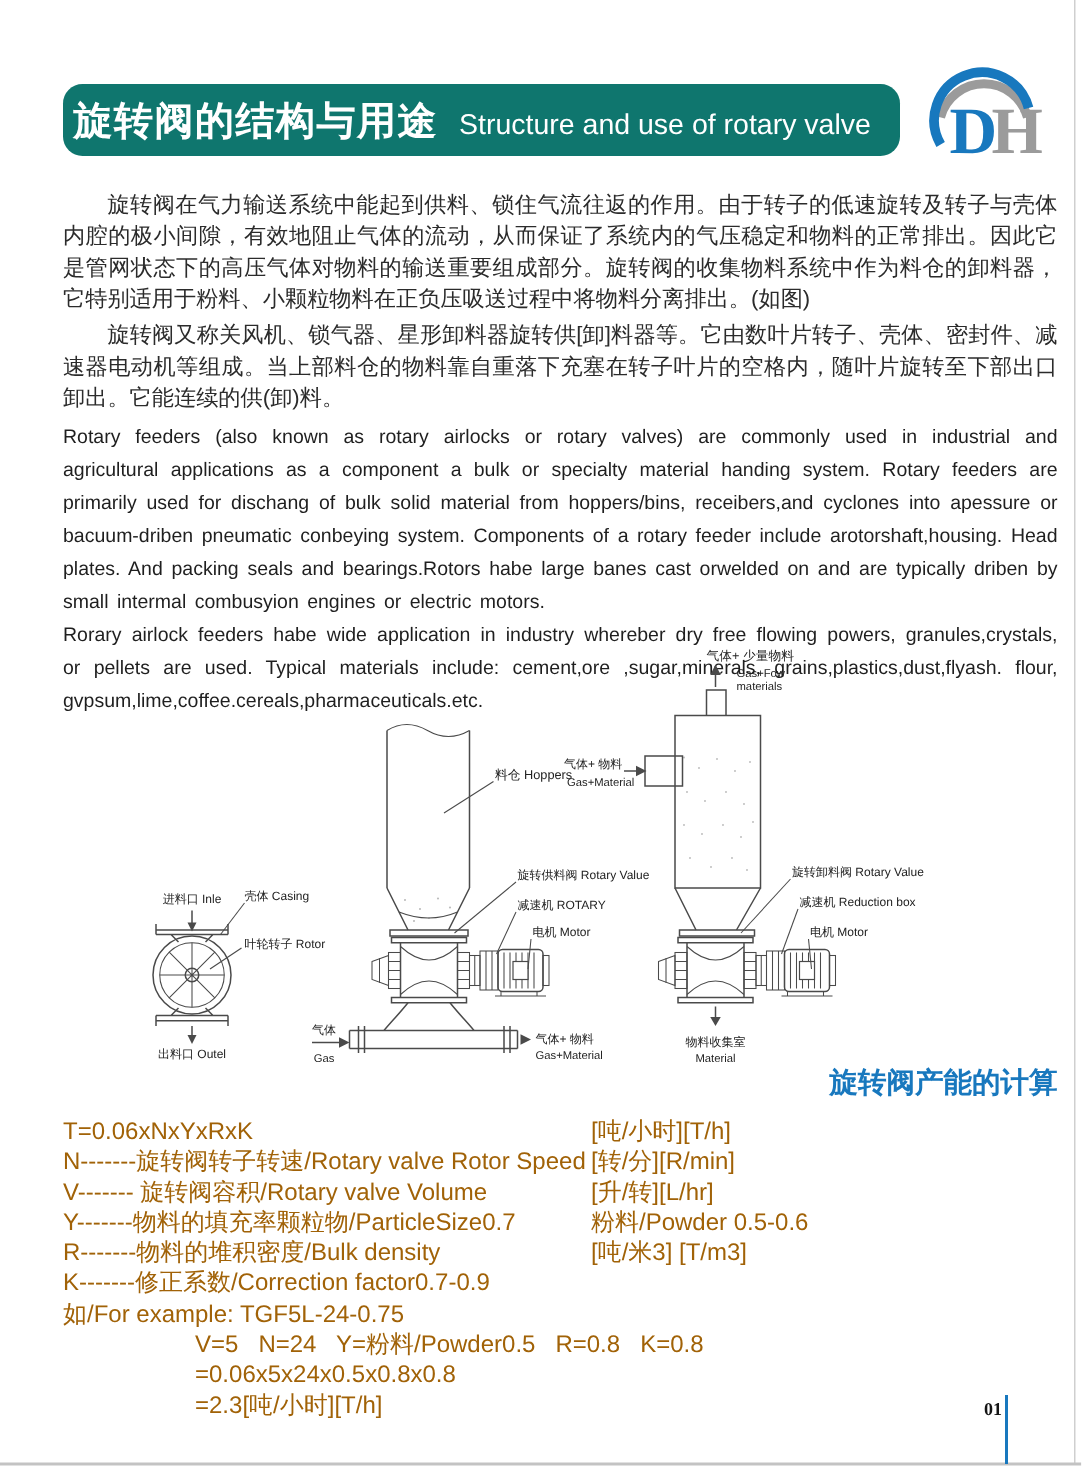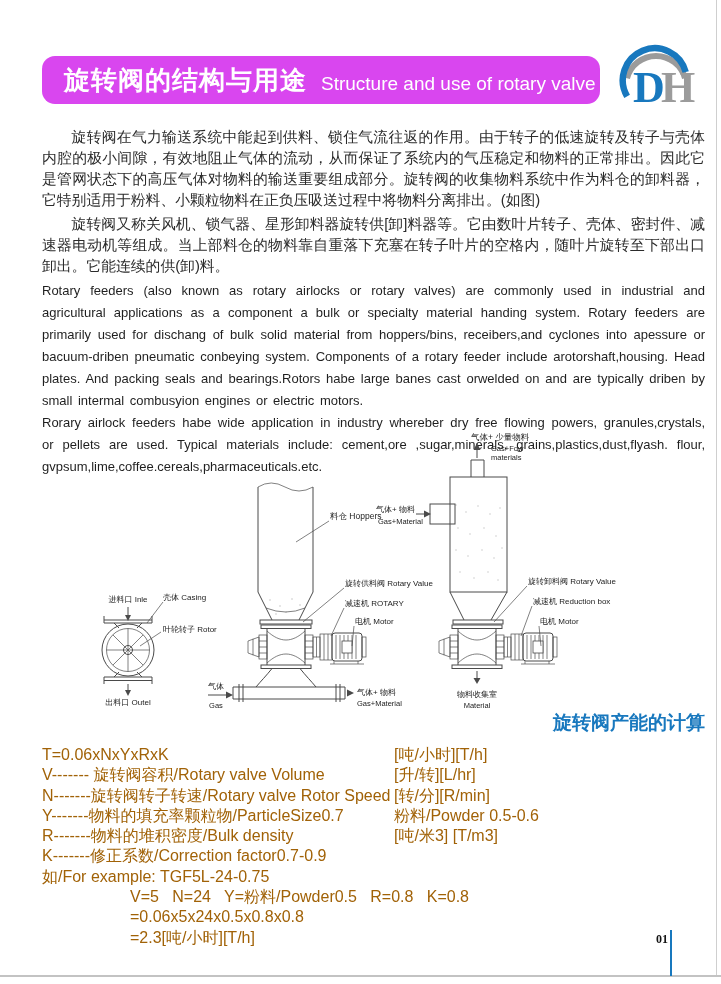--- a/index.html
+++ b/index.html
@@ -6,21 +6,21 @@
   .page{
     position:relative;width:721px;height:984px;background:#ffffff;overflow:hidden;
     font-family:"Liberation Sans","DejaVu Sans",sans-serif;color:#262626;
   }
   .edge-right{position:absolute;left:716px;top:0;width:1px;height:976px;background:#cfcfcf;}
   .edge-bottom{position:absolute;left:0;top:975px;width:721px;height:2px;background:#c3c3c3;}
 
   
   .banner{
     position:absolute;left:42px;top:56px;width:558px;height:48px;
-    background:#d946ef;border-radius:13px;display:flex;align-items:center;padding-left:22px;box-sizing:border-box;
+    background:#0f766e;border-radius:13px;display:flex;align-items:center;padding-left:7px;box-sizing:border-box;
   }
   .banner .t-cn{font-size:26px;font-weight:bold;color:#ffffff;letter-spacing:1px;white-space:nowrap;}
   .banner .t-en{font-size:19px;color:#ffffff;margin-left:14px;margin-top:8px;white-space:nowrap;}
 
   .logo{position:absolute;left:608px;top:44px;width:100px;height:84px;}
 
   
   .bodytext{position:absolute;left:42px;top:127px;width:663px;}
   .bodytext p{margin:0;text-align:justify;}
   .bodytext p.cn{font-size:14.8px;line-height:21px;text-indent:2em;color:#2b2b2b;margin-bottom:3px;}
@@ -230,28 +230,28 @@
     </g>
   </svg>
 
   <div class="calc">
     <h2>旋转阀产能的计算</h2>
     <div class="calc-row">
       <span class="calc-left">T=0.06xNxYxRxK</span>
       <span class="calc-right">[吨/小时][T/h]</span>
     </div>
     <div class="calc-row">
+      <span class="calc-left">N-------旋转阀转子转速/Rotary valve Rotor Speed</span>
+      <span class="calc-right">[转/分][R/min]</span>
+    </div>
+    <div class="calc-row">
       <span class="calc-left">V------- 旋转阀容积/Rotary valve Volume</span>
       <span class="calc-right">[升/转][L/hr]</span>
     </div>
     <div class="calc-row">
-      <span class="calc-left">N-------旋转阀转子转速/Rotary valve Rotor Speed</span>
-      <span class="calc-right">[转/分][R/min]</span>
-    </div>
-    <div class="calc-row">
       <span class="calc-left">Y-------物料的填充率颗粒物/ParticleSize0.7</span>
       <span class="calc-right">粉料/Powder 0.5-0.6</span>
     </div>
     <div class="calc-row">
       <span class="calc-left">R-------物料的堆积密度/Bulk density</span>
       <span class="calc-right">[吨/米3] [T/m3]</span>
     </div>
     <div class="calc-row">
       <span class="calc-left">K-------修正系数/Correction factor0.7-0.9</span>
       <span class="calc-right"></span>

